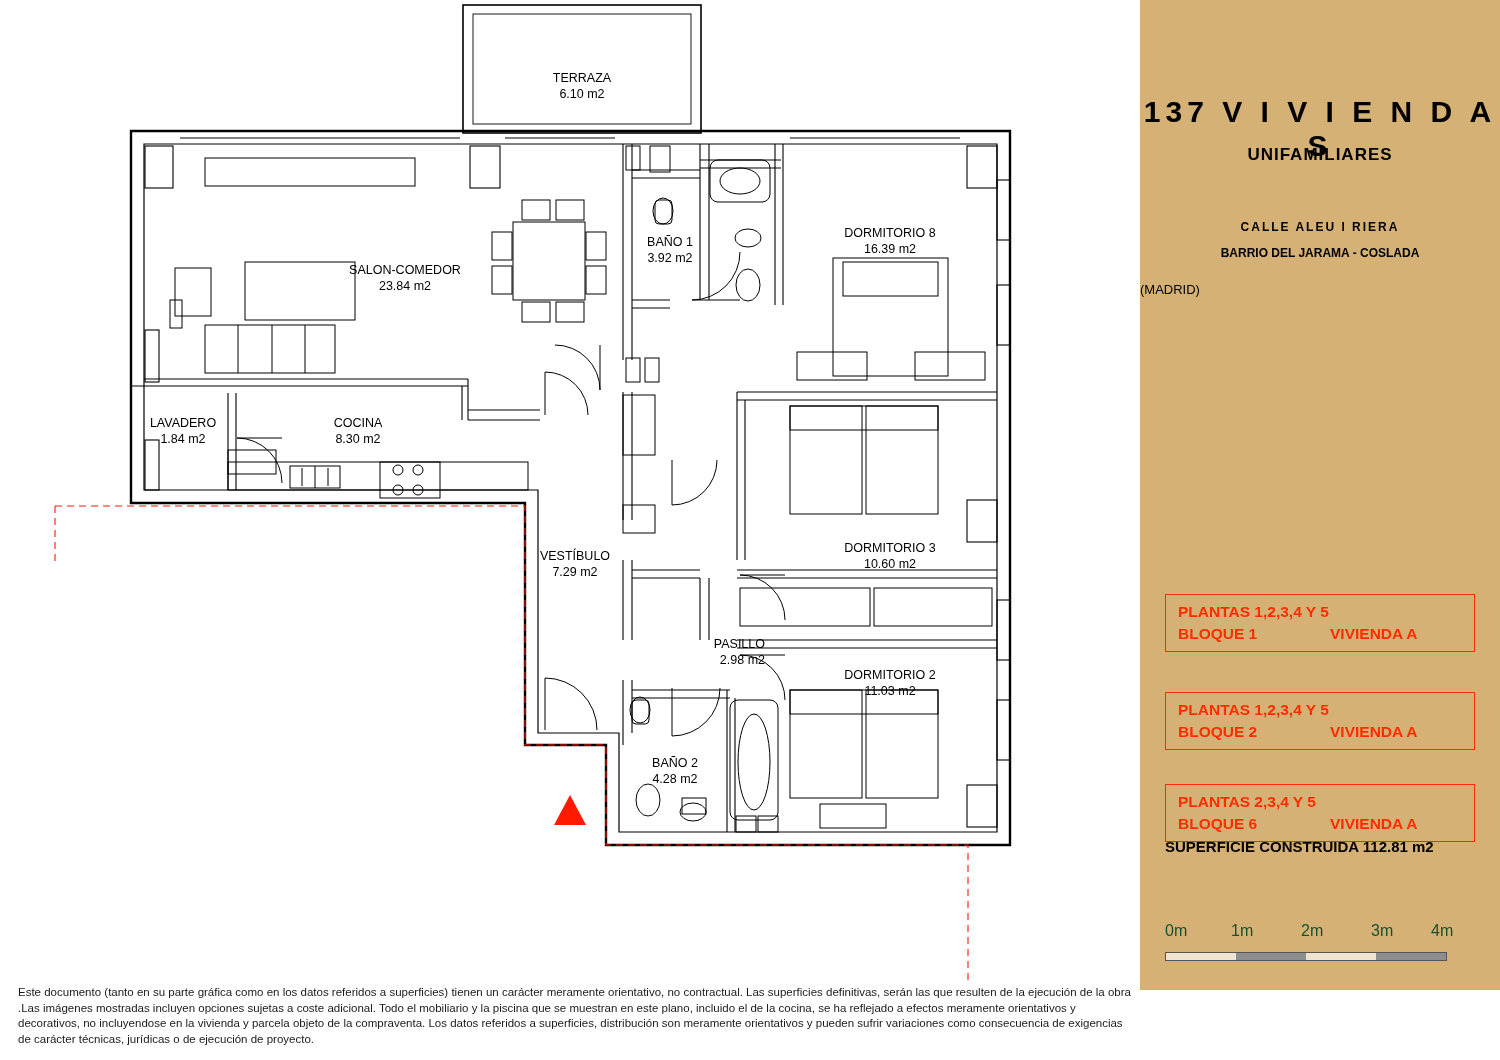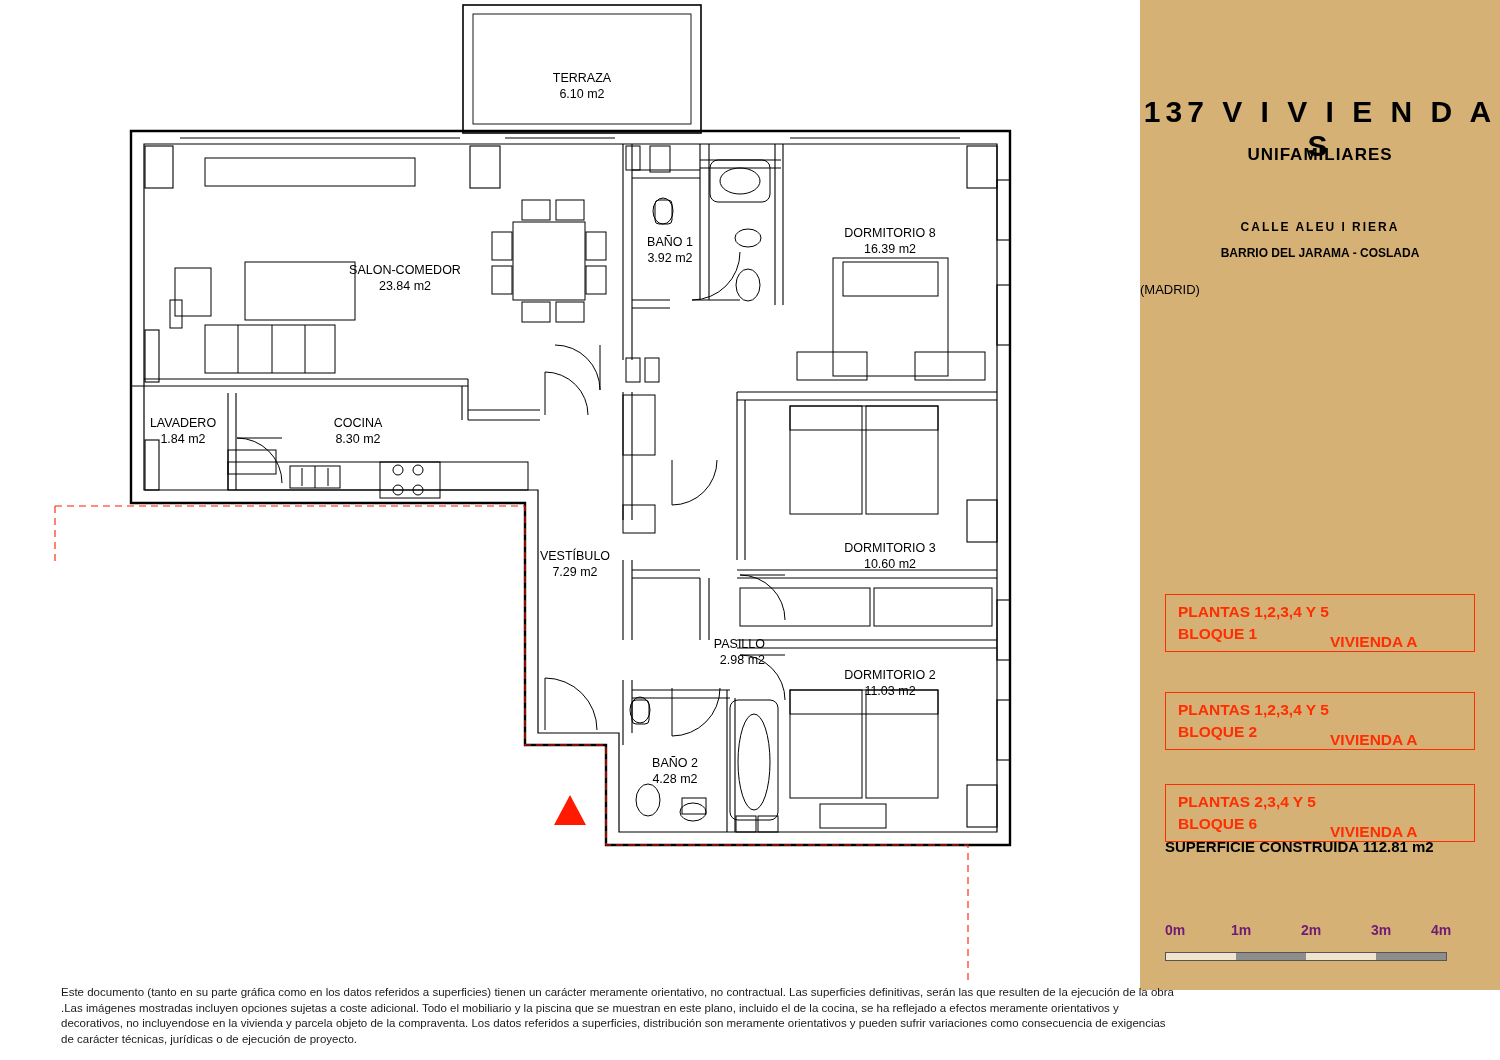--- a/index.html
+++ b/index.html
@@ -36,38 +36,38 @@
   .blockbox{
     position:absolute;left:25px;width:310px;height:58px;
     border:1.5px solid #ff2d00;box-sizing:border-box;margin-top:24px;
   }
   .blockbox .l1,.blockbox .l2{
     position:absolute;left:12px;font-size:15.5px;font-weight:bold;color:#ff2d00;
     white-space:nowrap;
   }
   .blockbox .l1{top:8px;}
   .blockbox .l2{top:30px;}
-  .blockbox .l2 .right{position:absolute;left:152px;top:8px;}
+  .blockbox .l2 .right{position:absolute;left:152px;top:0;}
   #box1{top:570px;}
   #box2{top:668px;}
   #box3{top:760px;}
   #surface{
     position:absolute;left:25px;top:838px;width:320px;
     font-size:15px;font-weight:bold;
   }
   
   #scalewrap{position:absolute;left:25px;top:938px;width:290px;height:30px;}
   #scalebar{position:absolute;left:0;top:14px;width:282px;height:9px;
     border:1px solid #555;box-sizing:border-box;background:#efe4cf;}
   .scaleseg{position:absolute;top:0;height:7px;background:#8d8d8d;}
-  .scalelbl{position:absolute;top:-16px;font-size:14px;color:#701a75;font-weight:bold;}
+  .scalelbl{position:absolute;top:-16px;font-size:16px;color:#14532d;font-weight:normal;}
   
   #disclaimer{
     position:absolute;left:18px;top:985px;width:1120px;
-    font-size:11.5px;line-height:15.5px;color:#1a1a1a;margin-left:43px;
+    font-size:11.5px;line-height:15.5px;color:#1a1a1a;
   }
   
   #plan{position:absolute;left:0;top:0;width:996px;height:985px;}
   .rlabel{position:absolute;text-align:center;font-size:12.5px;line-height:16px;}
   .rlabel .n{display:block;}
   .rlabel .a{display:block;}
 </style>
 </head>
 <body>
 

